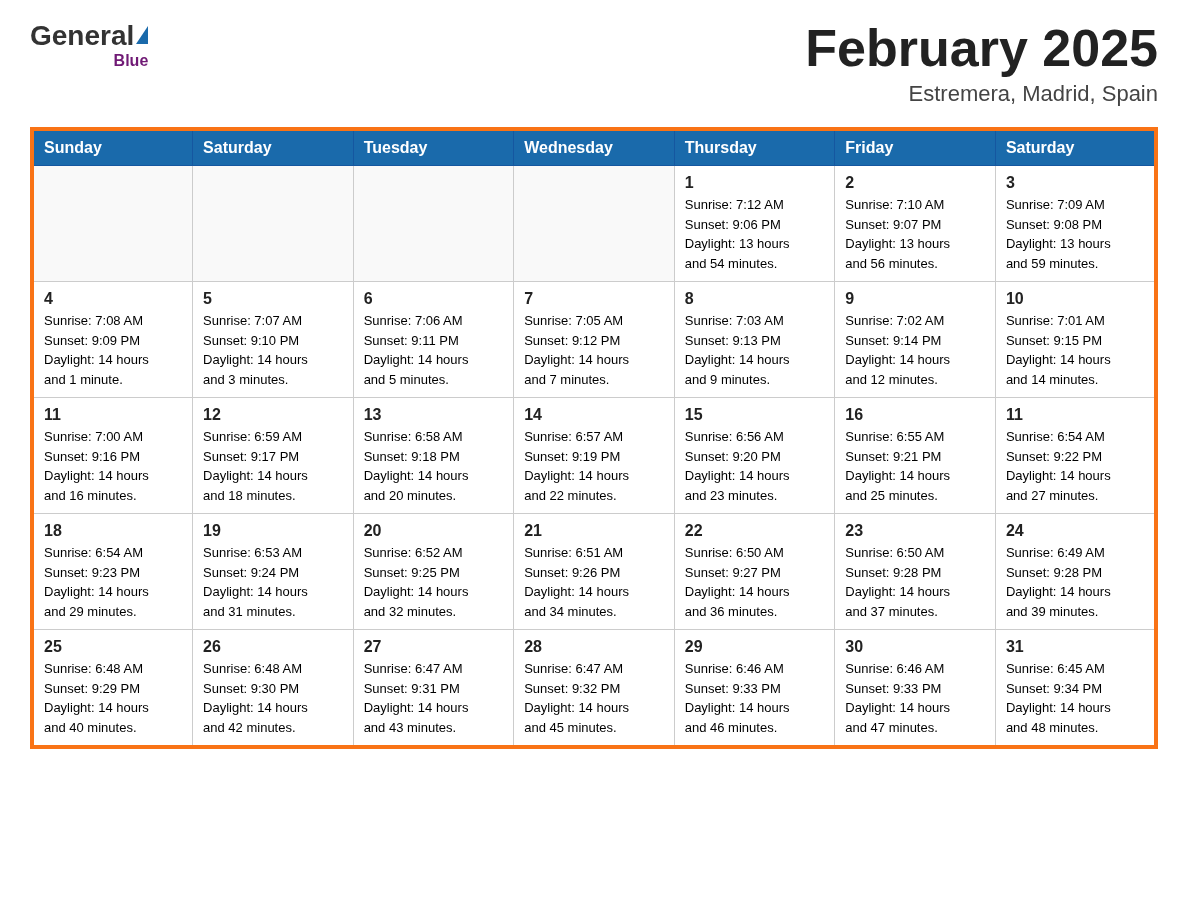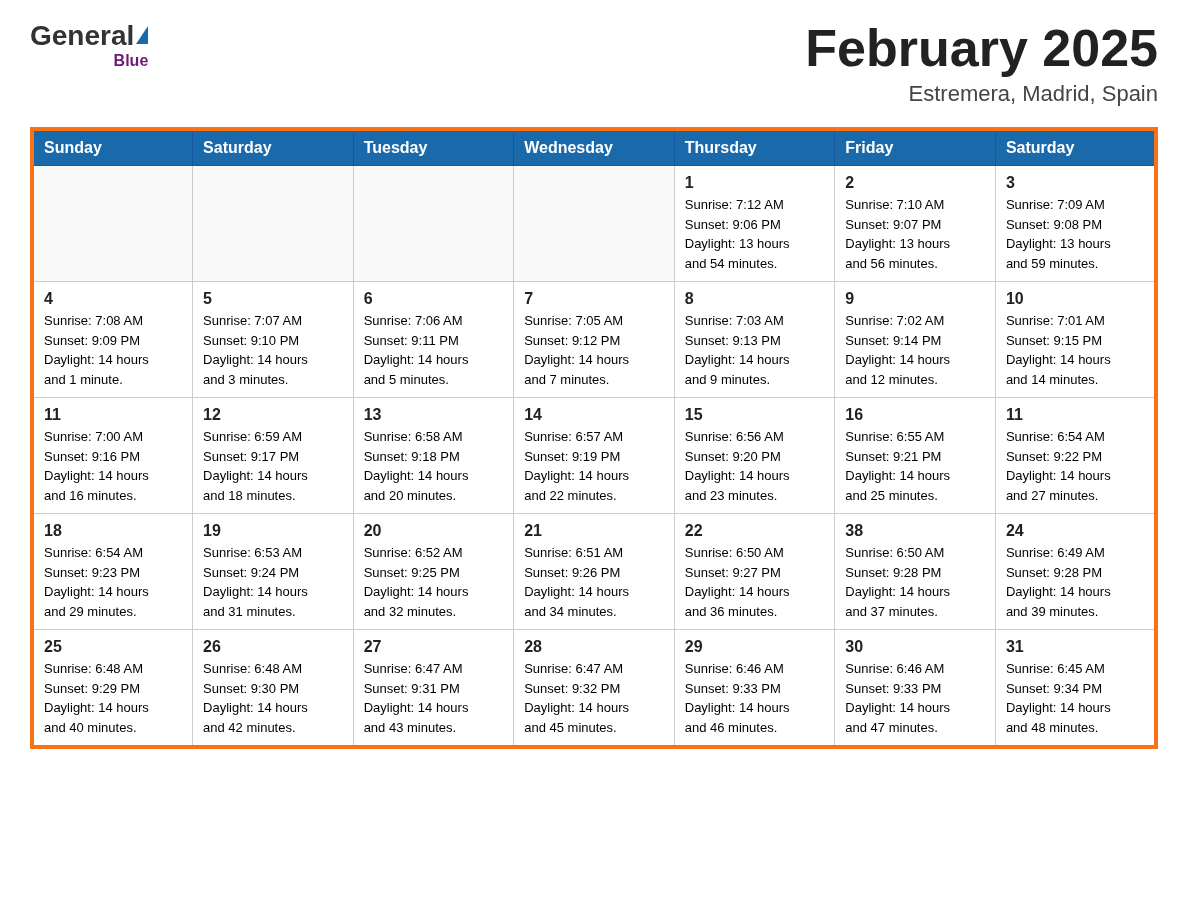--- a/index.html
+++ b/index.html
@@ -220,21 +220,21 @@
         </td>
         <td>
           <span class="day-number">21</span>
           <div class="day-info">Sunrise: 6:51 AM<br>Sunset: 9:26 PM<br>Daylight: 14 hours<br>and 34 minutes.</div>
         </td>
         <td>
           <span class="day-number">22</span>
           <div class="day-info">Sunrise: 6:50 AM<br>Sunset: 9:27 PM<br>Daylight: 14 hours<br>and 36 minutes.</div>
         </td>
         <td>
-          <span class="day-number">38</span>
+          <span class="day-number">23</span>
           <div class="day-info">Sunrise: 6:50 AM<br>Sunset: 9:28 PM<br>Daylight: 14 hours<br>and 37 minutes.</div>
         </td>
         <td>
           <span class="day-number">24</span>
           <div class="day-info">Sunrise: 6:49 AM<br>Sunset: 9:28 PM<br>Daylight: 14 hours<br>and 39 minutes.</div>
         </td>
       </tr>
       <tr>
         <td>
           <span class="day-number">25</span>

